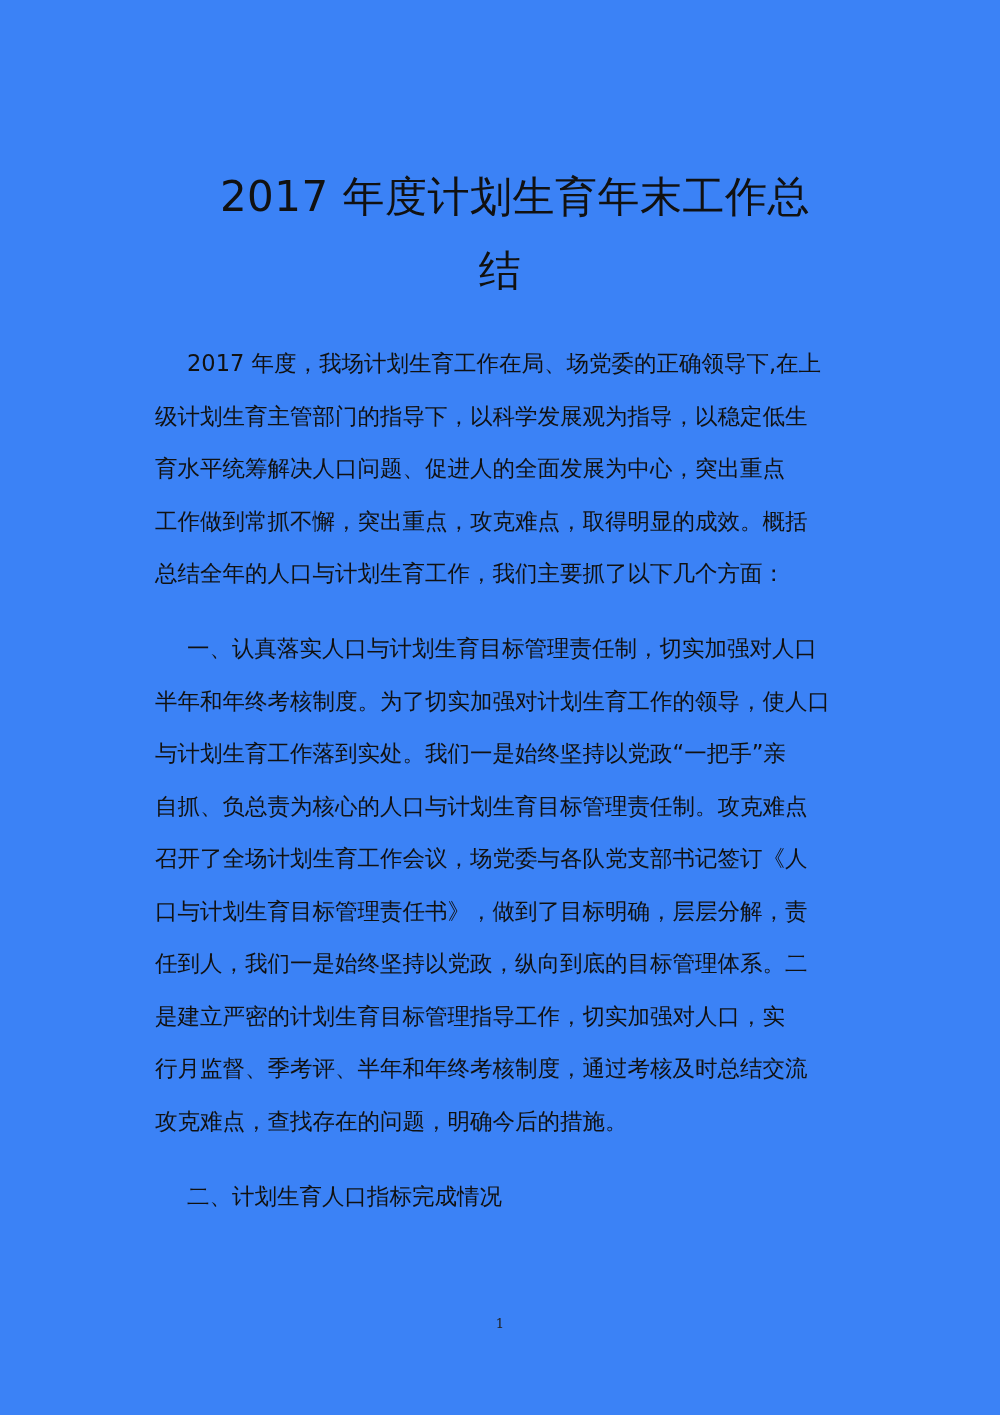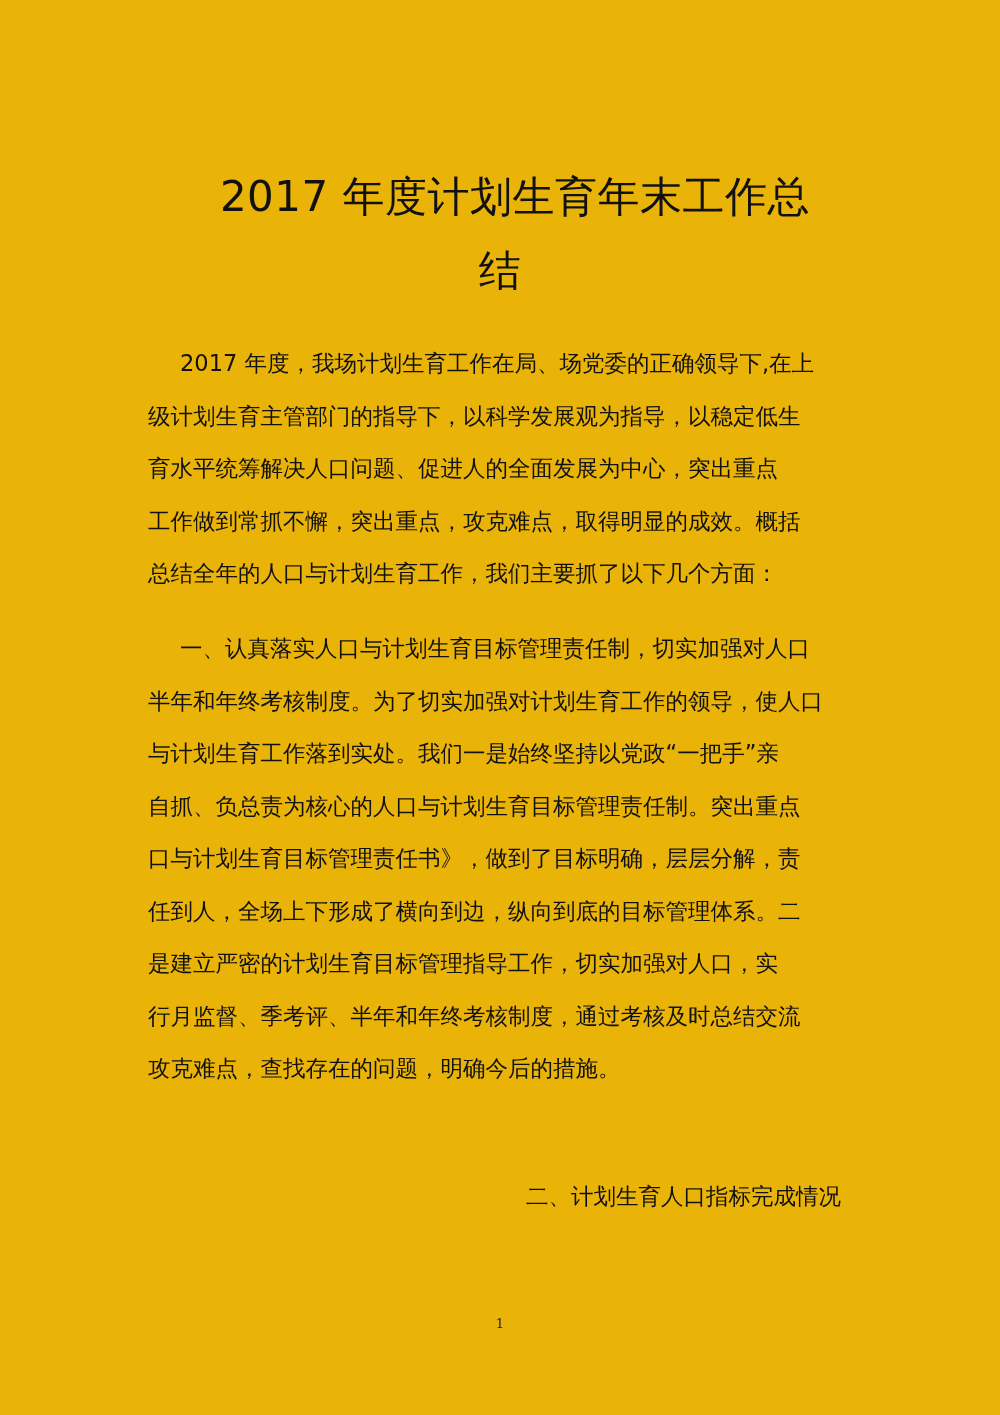--- a/index.html
+++ b/index.html
@@ -1,26 +1,26 @@
 <!DOCTYPE html>
 <html><head>
 <meta charset="utf-8">
 <style>
   html, body { margin: 0; padding: 0; background: #ffffff; }
   body { width: 1000px; height: 1415px; position: relative; overflow: hidden;
          font-family: "DejaVu Sans", "Liberation Sans", sans-serif; color: #111; }
-  .page { position: absolute; left: 0; top: 0; width: 1000px; height: 1415px; background: #eab308; }
+  .page { position: absolute; left: 0; top: 0; width: 1000px; height: 1415px; background: #3b82f6; }
   .title { position: absolute; left: 150px; width: 700px; text-align: center;
            font-size: 42px; line-height: 74px; top: 160px; letter-spacing: 0.5px; }
   .title .l1 { display: block; padding-left: 30px; }
   .title .l2 { display: block; }
-  .body { position: absolute; left: 148px; width: 693px; font-size: 22.5px; line-height: 52.5px; }
+  .body { position: absolute; left: 155px; width: 693px; font-size: 22.5px; line-height: 52.5px; }
   .p1 { top: 337px; }
   .p2 { top: 622px; }
-  .p3 { top: 1170px; text-align: right; }
+  .p3 { top: 1170px; }
   .pagenum { position: absolute; top: 1316px; left: 0; width: 1000px; text-align: center;
              font-family: "DejaVu Serif", "Liberation Serif", serif; font-size: 13px; color: #222; }
   .line { display: block; white-space: nowrap; }
 </style>
 </head>
 <body>
 
 <div class="page">
 
   <div class="title">
@@ -33,23 +33,24 @@
     <span class="line">级计划生育主管部门的指导下，以科学发展观为指导，以稳定低生</span>
     <span class="line">育水平统筹解决人口问题、促进人的全面发展为中心，突出重点</span>
     <span class="line">工作做到常抓不懈，突出重点，攻克难点，取得明显的成效。概括</span>
     <span class="line">总结全年的人口与计划生育工作，我们主要抓了以下几个方面：</span>
   </div>
 
   <div class="body p2">
     <span class="line" style="padding-left:32px">一、认真落实人口与计划生育目标管理责任制，切实加强对人口</span>
     <span class="line">半年和年终考核制度。为了切实加强对计划生育工作的领导，使人口</span>
     <span class="line">与计划生育工作落到实处。我们一是始终坚持以党政“一把手”亲</span>
-    <span class="line">自抓、负总责为核心的人口与计划生育目标管理责任制。突出重点</span>
+    <span class="line">自抓、负总责为核心的人口与计划生育目标管理责任制。攻克难点</span>
+    <span class="line">召开了全场计划生育工作会议，场党委与各队党支部书记签订《人</span>
     <span class="line">口与计划生育目标管理责任书》，做到了目标明确，层层分解，责</span>
-    <span class="line">任到人，全场上下形成了横向到边，纵向到底的目标管理体系。二</span>
+    <span class="line">任到人，我们一是始终坚持以党政，纵向到底的目标管理体系。二</span>
     <span class="line">是建立严密的计划生育目标管理指导工作，切实加强对人口，实</span>
     <span class="line">行月监督、季考评、半年和年终考核制度，通过考核及时总结交流</span>
     <span class="line">攻克难点，查找存在的问题，明确今后的措施。</span>
   </div>
 
   <div class="body p3">
     <span class="line" style="padding-left:32px">二、计划生育人口指标完成情况</span>
   </div>
 
   <div class="pagenum">1</div>

